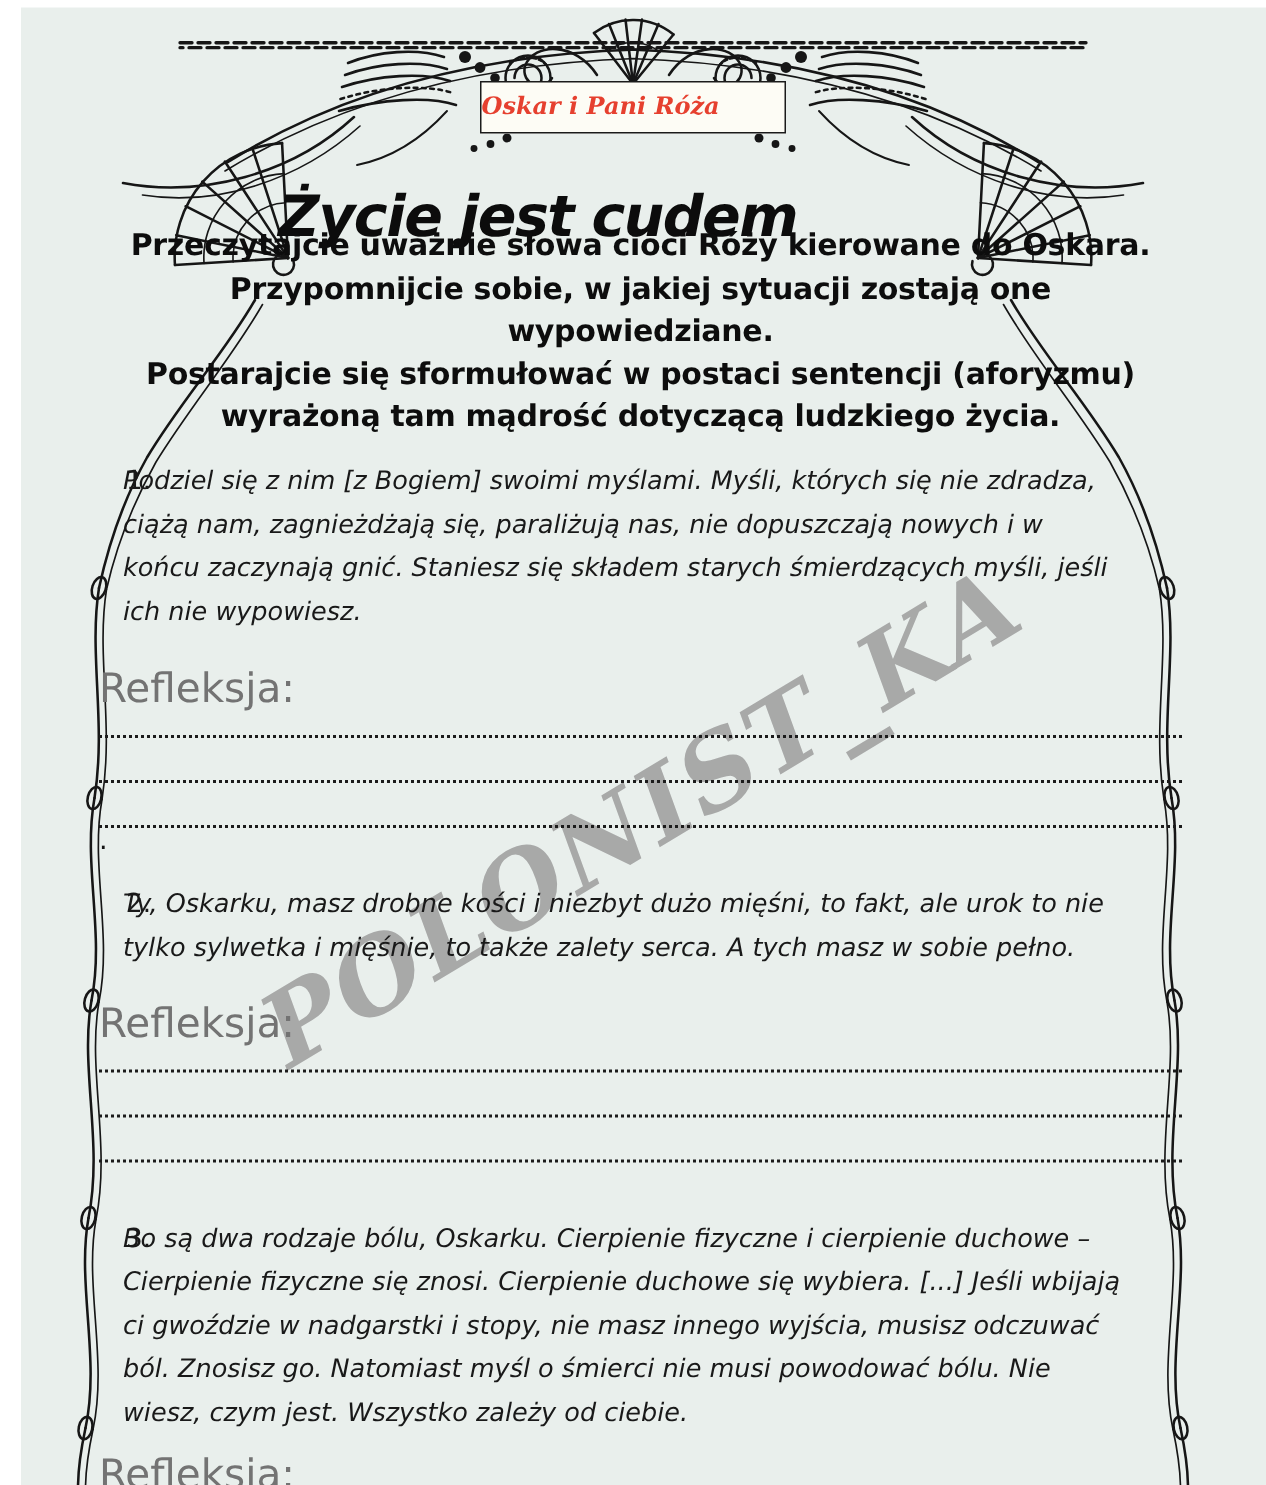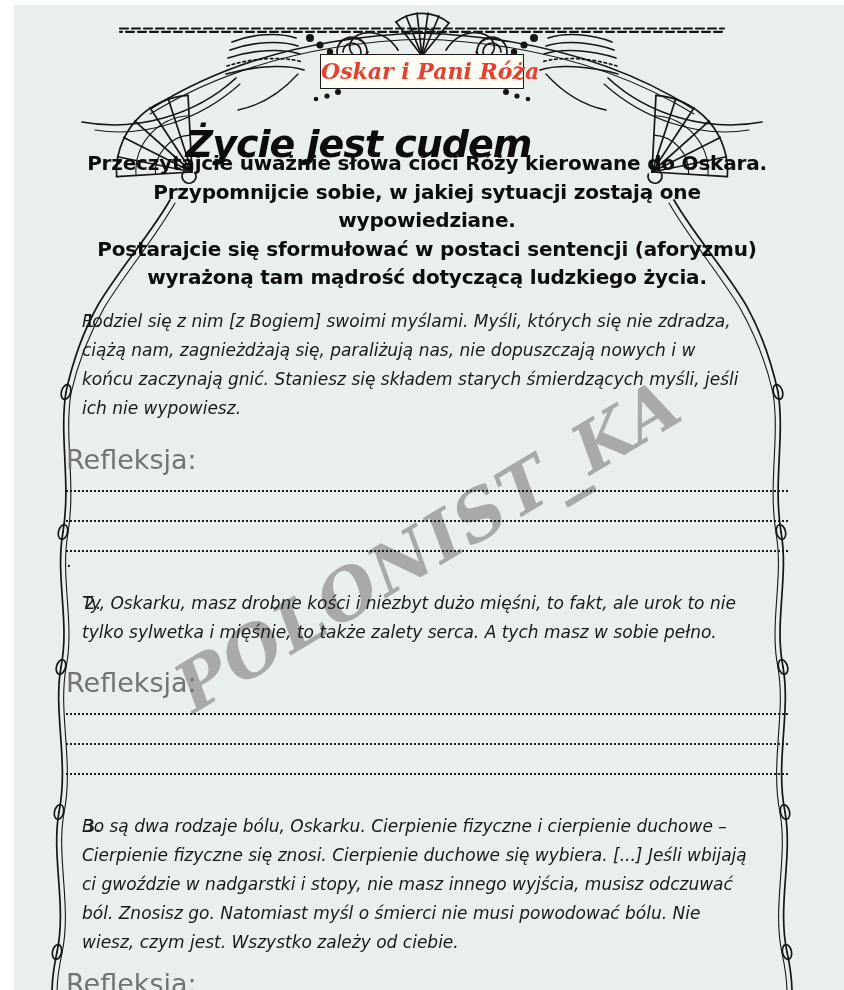--- a/index.html
+++ b/index.html
@@ -30,23 +30,23 @@
     pointer-events:none;
   }
 
   .frame{position:absolute;left:0;top:0;width:844px;height:990px;z-index:2;}
 
   
   .banner{
     position:absolute;top:54px;left:50%;transform:translateX(-50%);
     width:202px;height:33px;line-height:32px;z-index:5;
     background:var(--banner-bg);border:1.6px solid #1b1b1b;
-    text-align:center;
+    text-align:left;
     font-family:"DejaVu Serif","Liberation Serif",serif;
-    font-style:italic;font-weight:700;font-size:22px;
+    font-style:italic;font-weight:700;font-size:16px;
     color:var(--series-red);white-space:nowrap;
   }
 
   .content-abs{position:absolute;left:66px;width:722px;z-index:3;}
 
   .title{
     top:97px;left:0;width:717px;text-align:center;
     font-style:italic;font-weight:700;font-size:38px;letter-spacing:-1px;
     color:#0c0c0c;position:absolute;z-index:3;
   }

